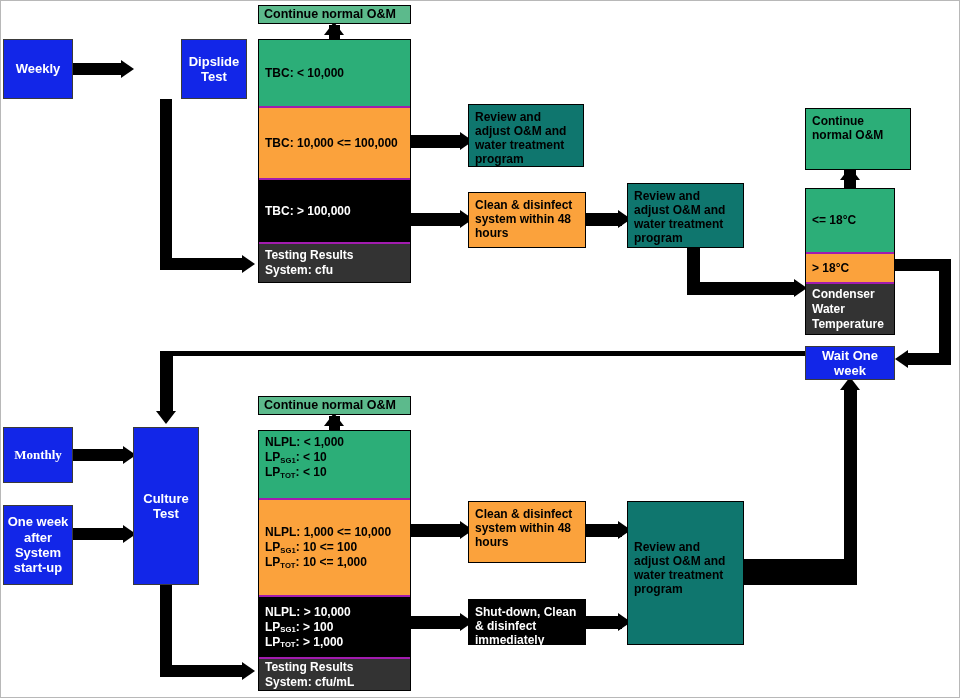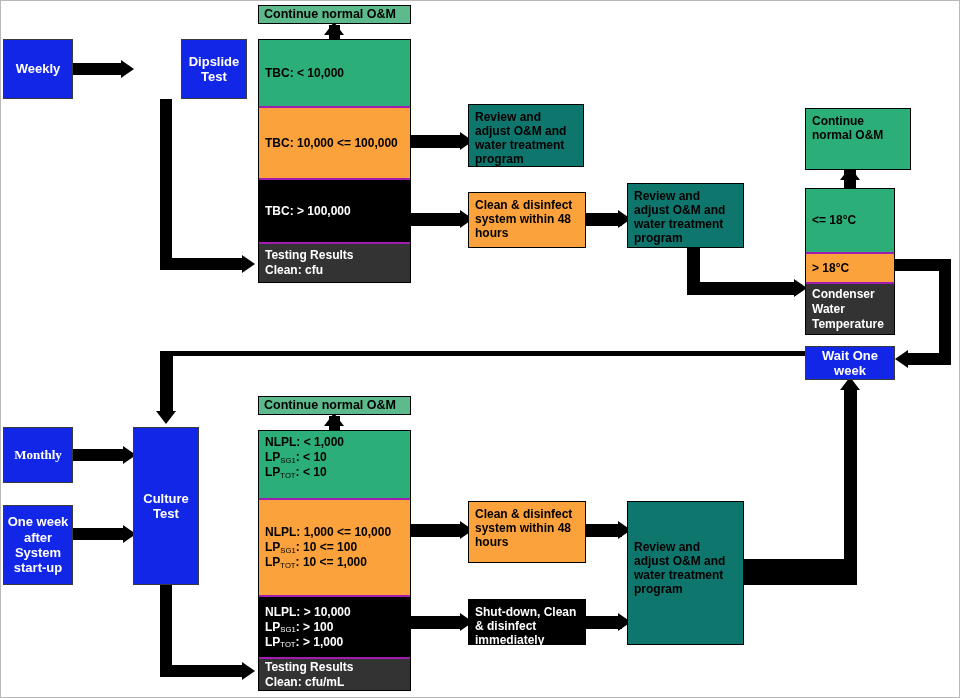--- a/index.html
+++ b/index.html
@@ -98,21 +98,21 @@
     border-bottom: none;
   }
   .stack > .band.topalign {
     justify-content: flex-start;
   }
   sub {
     font-size: 0.64em;
     vertical-align: baseline;
     position: relative;
     bottom: -0.22em;
-    font-weight: normal;
+    font-weight: bold;
   }
   
   .conn {
     position: absolute;
     background: #000000;
     z-index: 2;
   }
   .arrow {
     position: absolute;
     width: 0;
@@ -179,21 +179,21 @@
       <div>TBC: &lt; 10,000</div>
     </div>
     <div class="band orange fs12" style="height:72px;">
       <div>TBC: 10,000 &lt;= 100,000</div>
     </div>
     <div class="band red fs12" style="height:64px;">
       <div>TBC: &gt; 100,000</div>
     </div>
     <div class="band gray fs12" style="height:38px;">
       <div>Testing Results</div>
-      <div>Clean: cfu</div>
+      <div>System: cfu</div>
     </div>
   </div>
 
   <div class="conn" style="left:410px; top:134px; width:52px; height:13px;"></div>
   <div class="arrow right" style="left:459px; top:131px;"></div>
 
   <div class="node yellow lefttop pad fs12" style="left:467px; top:103px; width:116px; height:63px;">
     <span>Review and adjust O&amp;M and water treatment program</span>
   </div>
 
@@ -327,21 +327,21 @@
         <span>&gt; 100</span>
       </div>
       <div>
         <span>LP</span><sub>TOT</sub>:
         <span>&gt; 1,000</span>
       </div>
     </div>
 
     <div class="band gray fs12" style="height:31px;">
       <div>Testing Results</div>
-      <div>Clean: cfu/mL</div>
+      <div>System: cfu/mL</div>
     </div>
   </div>
 
   <div class="conn" style="left:410px; top:523px; width:52px; height:13px;"></div>
   <div class="arrow right" style="left:459px; top:520px;"></div>
 
   <div class="node orange lefttop pad fs12" style="left:467px; top:500px; width:118px; height:62px;">
     <span>Clean &amp; disinfect system within 48 hours</span>
   </div>
 

